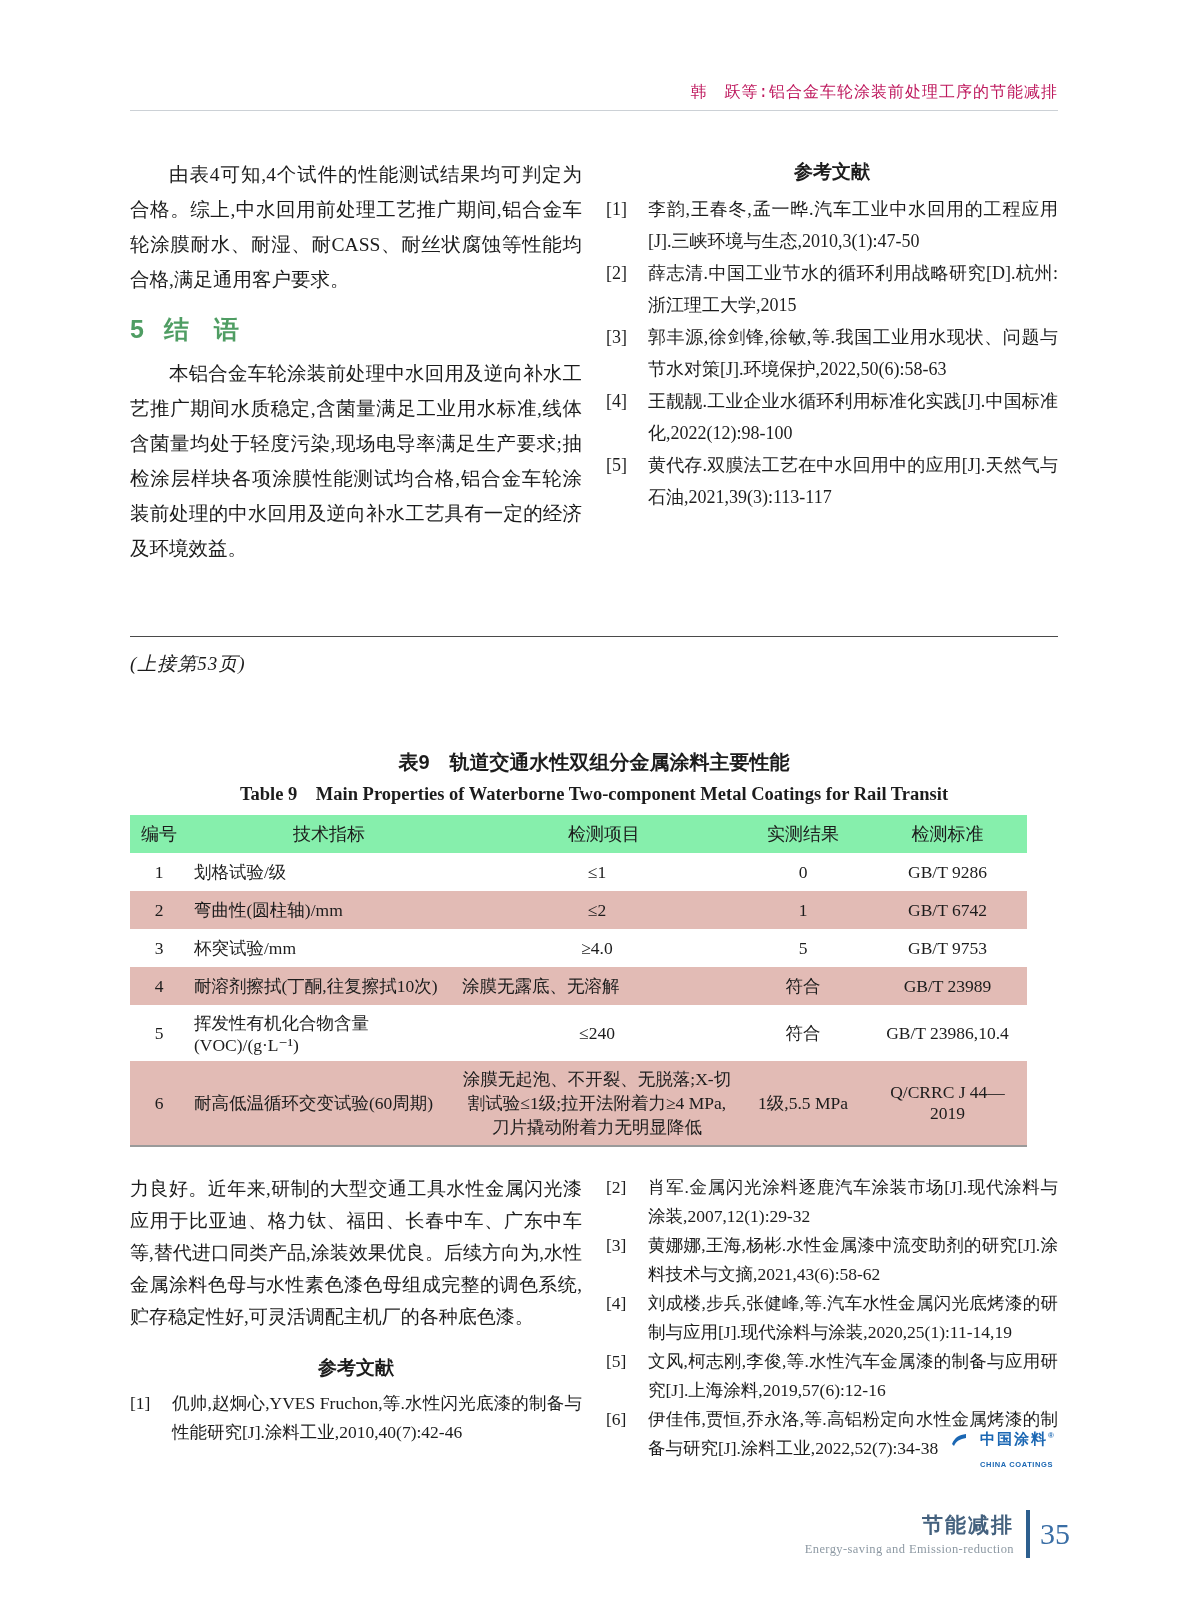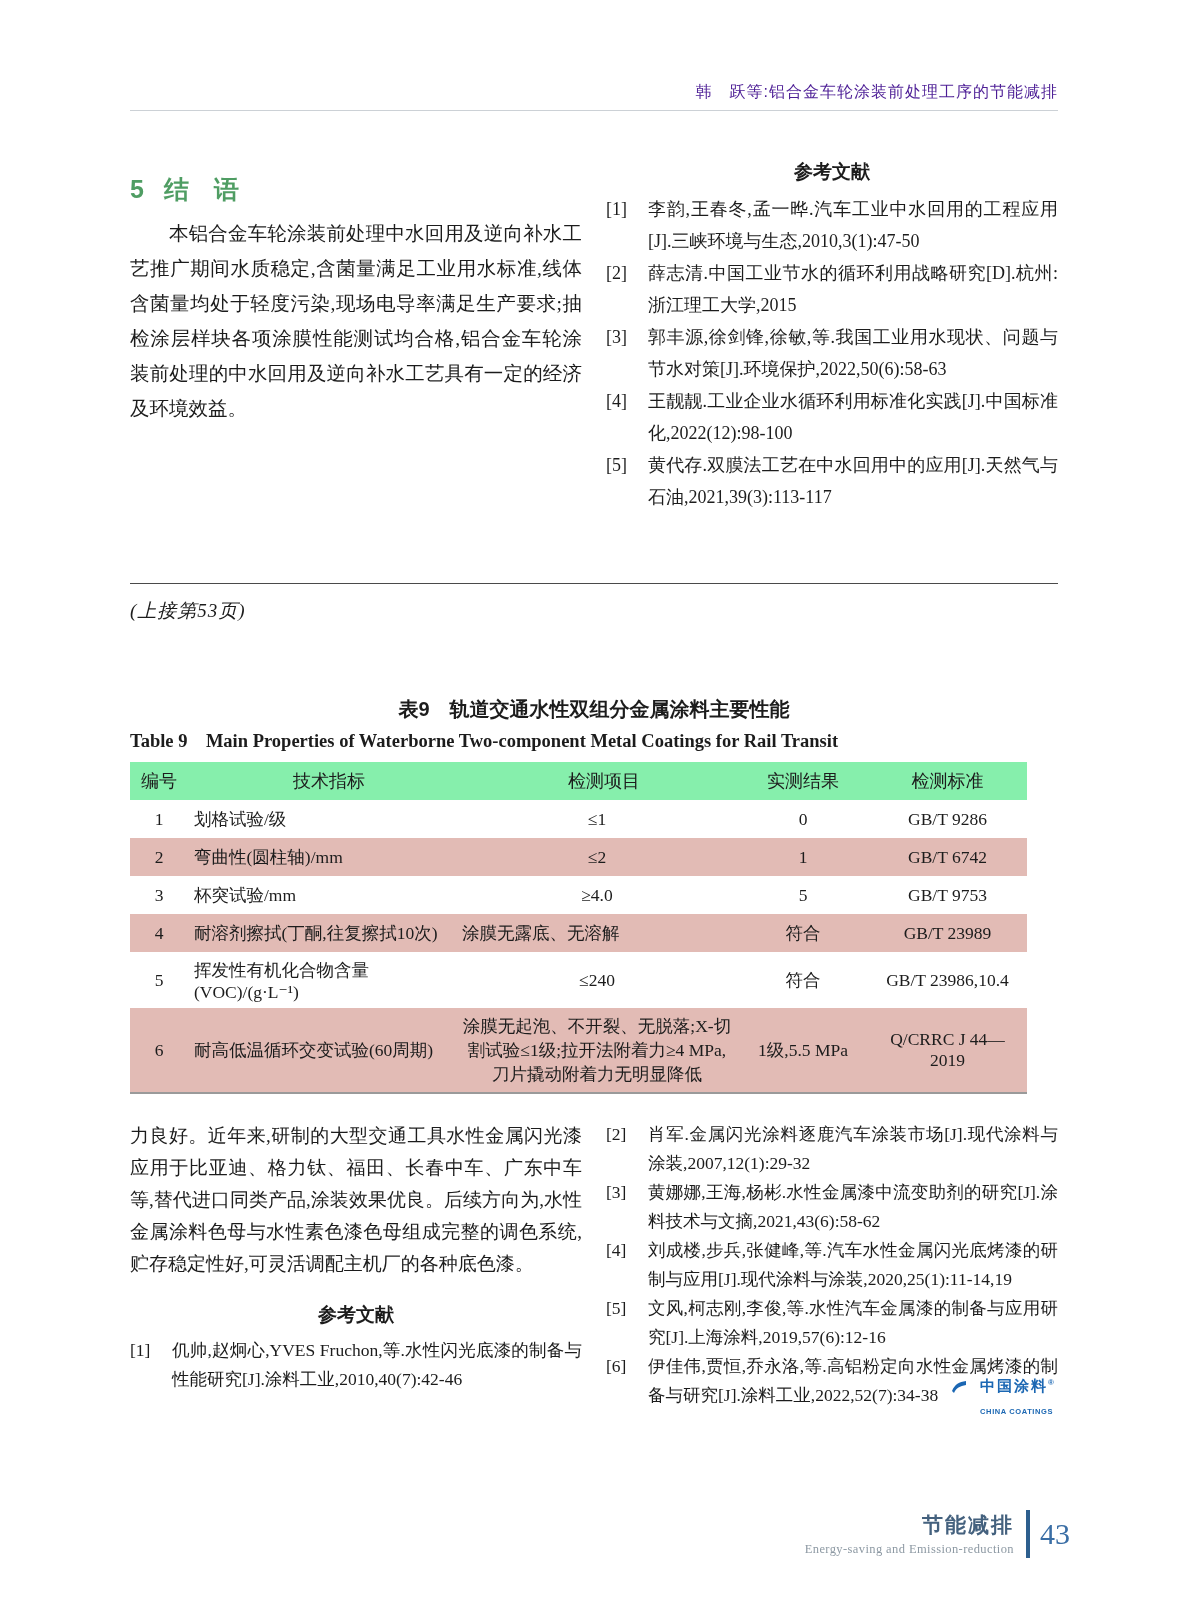--- a/index.html
+++ b/index.html
@@ -1,22 +1,22 @@
 <!DOCTYPE html>
 <html><head>
 <meta charset="utf-8">
 <style>
   html,body{margin:0;padding:0;background:#ffffff;}
   .page{position:relative;width:1187px;height:1600px;background:#ffffff;overflow:hidden;
         font-family:"Liberation Serif","DejaVu Serif",serif;color:#1c1c1c;}
   .content{position:absolute;left:130px;top:0;width:928px;}
 
   
-  .running-head{padding-top:82px;text-align:right;font-family:Liberation Sans, sans-serif;
-        font-size:16px;color:#4c1d95;letter-spacing:1px;}
+  .running-head{padding-top:82px;text-align:right;font-family:Liberation Mono, monospace;
+        font-size:16px;color:#be185d;letter-spacing:1px;}
   .head-rule{border:none;border-top:1px solid #ccd1d6;margin:7px 0 0 0;}
 
   
   .two-col{display:flex;gap:24px;}
   .col{flex:1;min-width:0;}
   .sec1{margin-top:46px;}
   .para{font-size:19.5px;line-height:35px;text-align:justify;text-indent:2em;margin:0;}
   .sec-heading{margin:16px 0 10px 0;font-family:"Liberation Sans","DejaVu Sans",sans-serif;
         font-weight:bold;font-size:25px;color:#4f9d63;}
   .sec-heading .num{margin-right:20px;}
@@ -30,21 +30,21 @@
   .sec1 .ref-item{line-height:32px;}
 
   
   .divider{border:none;border-top:1.5px solid #4a4a4a;margin:70px 0 0 0;}
   .cont-note{margin-top:14px;font-size:19px;font-style:italic;letter-spacing:1px;}
 
   
   .table-block{margin-top:72px;}
   .caption-cn{text-align:center;font-family:"Liberation Sans","DejaVu Sans",sans-serif;
         font-weight:bold;font-size:20px;}
-  .caption-en{font-weight:bold;font-size:18.5px;margin-top:5px;}
+  .caption-en{text-align:center;font-weight:bold;font-size:18.5px;margin-top:5px;}
   .tbl{width:897px;margin-top:9px;font-size:17.5px;}
   .trow{display:flex;align-items:center;min-height:38px;}
   .thead{background:#86efac;font-family:"Liberation Sans","DejaVu Sans",sans-serif;font-size:18px;}
   .tbody .trow:nth-child(even){background:#e2bbb5;}
   .tbody{border-bottom:2px solid #9a9a9a;}
   .tcell{padding:3px 6px;box-sizing:border-box;}
   .c0{flex:0 0 58px;text-align:center;}
   .c1{flex:0 0 268px;text-align:left;}
   .c2{flex:0 0 282px;text-align:center;}
   .c3{flex:0 0 130px;text-align:center;}
@@ -83,20 +83,21 @@
 <body>
 
 <div class="page">
   <div class="content">
 
     <div class="running-head">韩　跃等:铝合金车轮涂装前处理工序的节能减排</div>
     <hr class="head-rule">
 
     <div class="two-col sec1">
       <div class="col">
+        <p class="para">由表4可知,4个试件的性能测试结果均可判定为合格。综上,中水回用前处理工艺推广期间,铝合金车轮涂膜耐水、耐湿、耐CASS、耐丝状腐蚀等性能均合格,满足通用客户要求。</p>
         <div class="sec-heading">
           <span class="num">5</span><span>结　语</span>
         </div>
         <p class="para">本铝合金车轮涂装前处理中水回用及逆向补水工艺推广期间水质稳定,含菌量满足工业用水标准,线体含菌量均处于轻度污染,现场电导率满足生产要求;抽检涂层样块各项涂膜性能测试均合格,铝合金车轮涂装前处理的中水回用及逆向补水工艺具有一定的经济及环境效益。</p>
       </div>
       <div class="col">
         <div class="ref-title">参考文献</div>
         <ul class="ref-list">
           <li class="ref-item">
             <span class="marker">[1]</span>
@@ -230,15 +231,15 @@
     </div>
 
   </div>
 
   <div class="footer">
     <div class="footer-titles">
       <div class="footer-cn">节能减排</div>
       <div class="footer-en">Energy-saving and Emission-reduction</div>
     </div>
     <div class="footer-bar"></div>
-    <div class="footer-page">43</div>
+    <div class="footer-page">35</div>
   </div>
 </div>
 
 </body></html>

